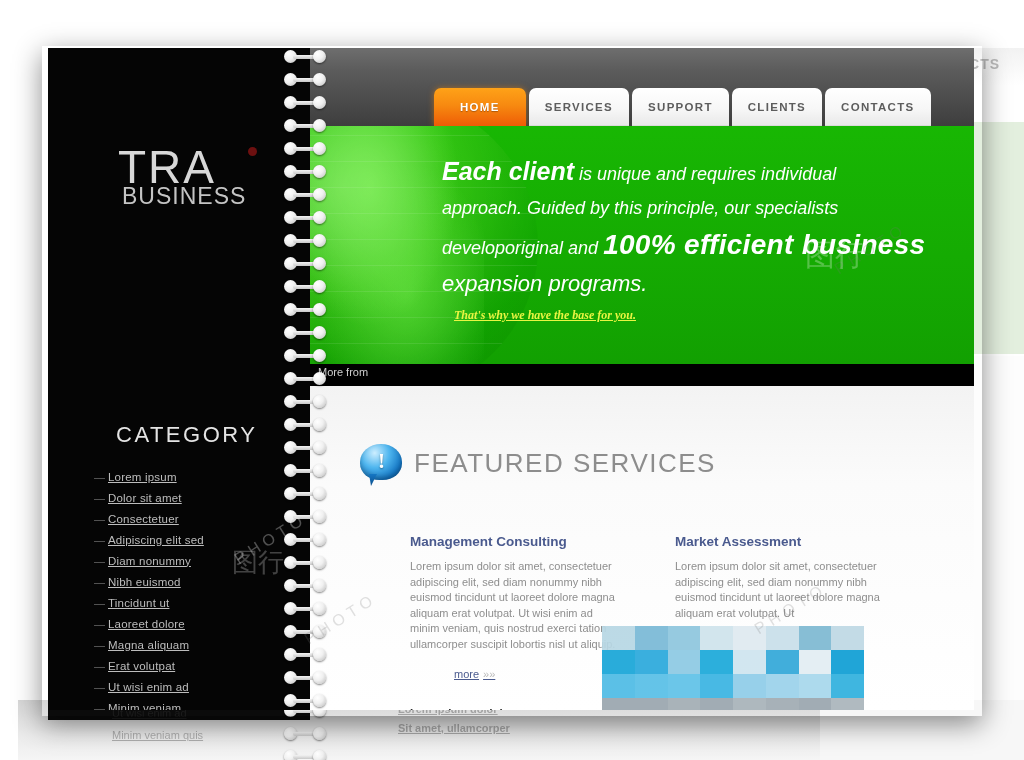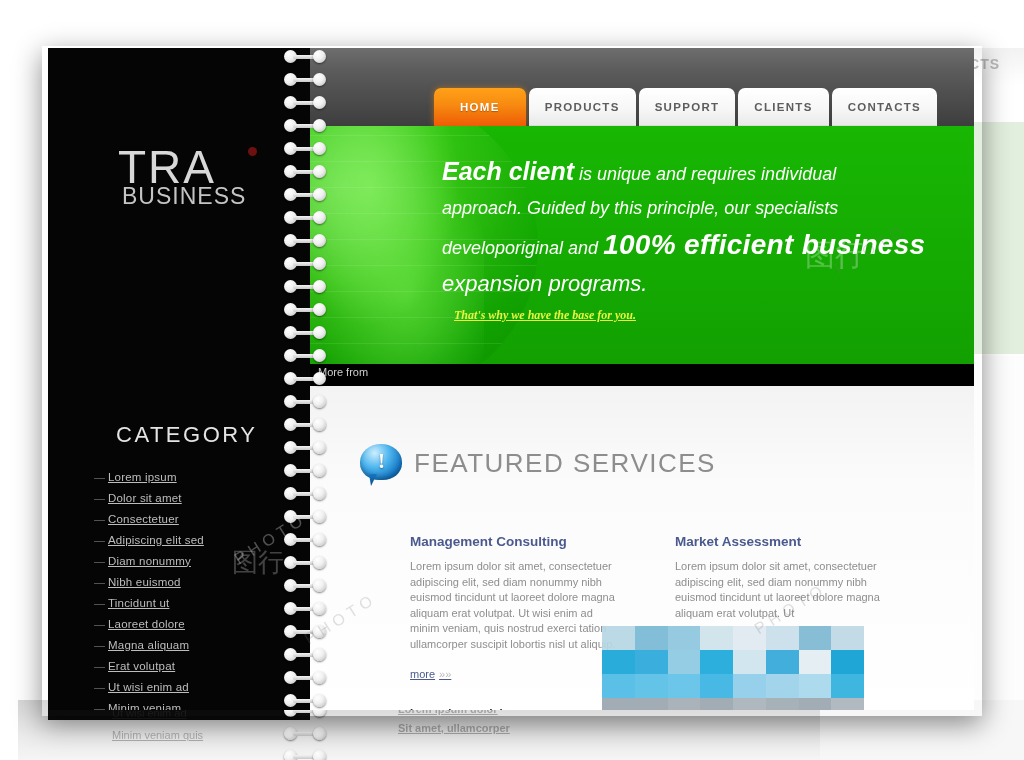--- a/index.html
+++ b/index.html
@@ -256,20 +256,21 @@
   .col{width:235px;margin-right:55px;}
   .col h3{
     margin:0 0 10px 0;color:#4a5a8e;font-size:13.5px;font-weight:bold;
   }
   .col p{
     margin:0;color:#8e8e8e;font-size:11px;line-height:15.5px;
   }
   .more-link{
     display:inline-block;margin-top:16px;color:#4a5a8e;font-size:11px;
     text-decoration:underline;
+    margin-left:44px;
   }
   .more-link .chev{color:#b9b9b9;text-decoration:none;margin-left:4px;}
   .sub-links{margin-top:22px;}
   .sub-links a{
     display:block;color:#2c2c2c;font-size:11.5px;font-weight:bold;
     text-decoration:underline;line-height:19px;
   }
   .mosaic{
     position:absolute;left:292px;top:240px;width:262px;height:96px;
     display:grid;grid-template-columns:repeat(8,1fr);grid-template-rows:repeat(4,1fr);
@@ -398,21 +399,21 @@
   </div>
 
   <div class="right-side">
 
     <div class="top-gray"></div>
     <div class="tabs" id="tabs">
         <div class="tab active">
           <span>HOME</span>
         </div>
         <div class="tab">
-          <span>PRODUCTS</span>
+          <span>SERVICES</span>
         </div>
         <div class="tab">
           <span>SUPPORT</span>
         </div>
         <div class="tab">
           <span>CLIENTS</span>
         </div>
         <div class="tab">
           <span>CONTACTS</span>
         </div>

